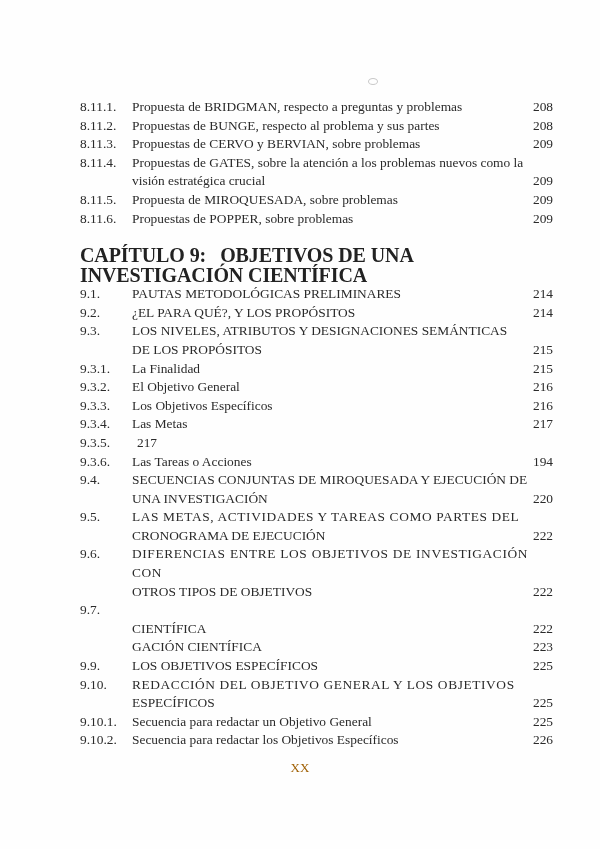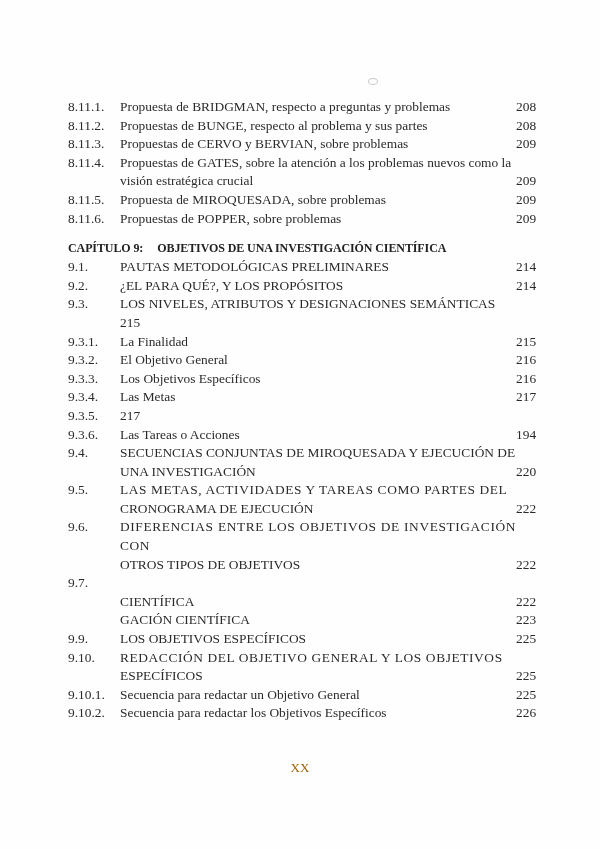--- a/index.html
+++ b/index.html
@@ -9,32 +9,32 @@
       font-family: "Liberation Serif", "DejaVu Serif", serif;
       color: #2a2a2a;
       position: relative;
       overflow: hidden;
     }
     .mark {
       position: absolute; left: 368px; top: 78px;
       width: 8px; height: 5px; border: 1px solid #c9c9c9; border-radius: 50%;
     }
     .toc {
-      position: absolute; left: 68px; top: 98px; width: 478px;
+      position: absolute; left: 80px; top: 98px; width: 478px;
     }
     .row {
       display: flex; font-size: 13.4px; line-height: 18.6px;
     }
     .num { width: 52px; flex: none; }
     .txt { flex: 1; }
-    .pg { width: 30px; flex: none; text-align: left; align-self: flex-end; }
+    .pg { width: 30px; flex: none; text-align: center; align-self: flex-end; }
     .spread { text-align: justify; text-align-last: left; letter-spacing: 0.6px; }
     .chapter {
-      font-weight: bold; font-size: 12px; line-height: 20px;
-      margin-top: 10px; margin-bottom: 0px; letter-spacing: -0.1px;
+      font-weight: bold; font-size: 20px; line-height: 20px;
+      margin-top: 17px; margin-bottom: 0px; letter-spacing: -0.1px;
       color: #222;
     }
     .chapter .gap { display: inline-block; width: 14px; }
     .folio {
       position: absolute; top: 760px; left: 0; width: 600px;
       text-align: center; font-size: 13px; color: #a16207;
     }
   </style>
 </head>
 <body>
@@ -93,20 +93,21 @@
         <span class="txt">¿EL PARA QUÉ?, Y LOS PROPÓSITOS</span>
         <span class="pg">214</span>
       </div>
       <div class="row">
         <span class="num">9.3.</span>
         <span class="txt">LOS NIVELES, ATRIBUTOS Y DESIGNACIONES SEMÁNTICAS</span>
         <span class="pg"></span>
       </div>
       <div class="row">
         <span class="num"></span>
+        <span class="txt">DE LOS PROPÓSITOS</span>
         <span class="pg">215</span>
       </div>
       <div class="row">
         <span class="num">9.3.1.</span>
         <span class="txt">La Finalidad</span>
         <span class="pg">215</span>
       </div>
       <div class="row">
         <span class="num">9.3.2.</span>
         <span class="txt">El Objetivo General</span>

